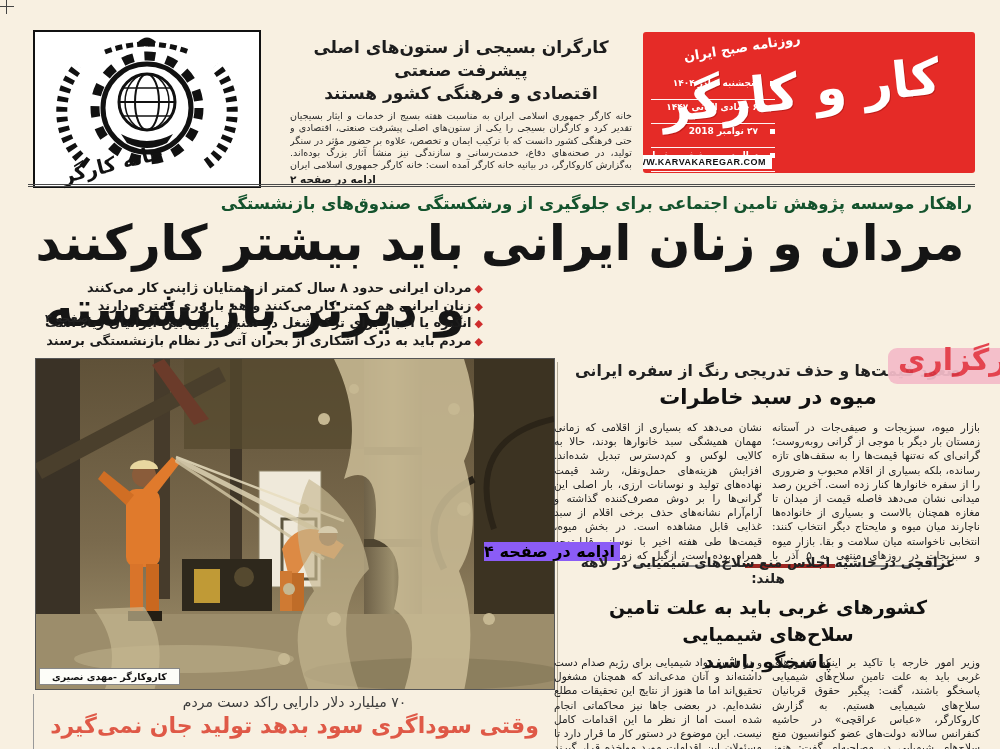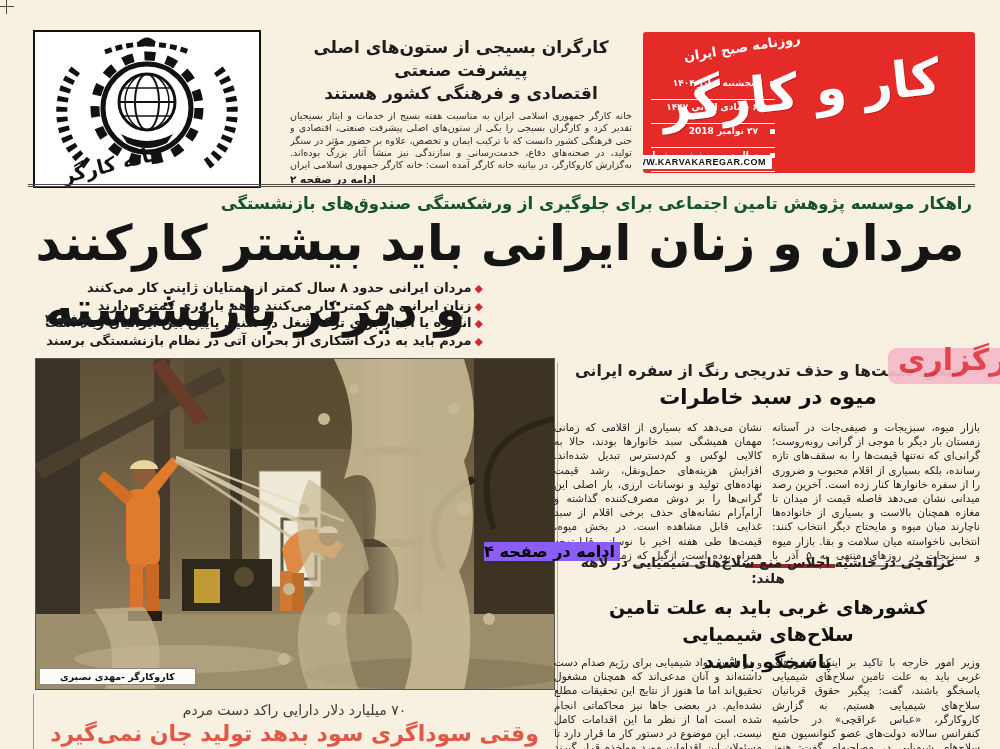--- a/index.html
+++ b/index.html
@@ -56,21 +56,21 @@
              left:auto; right:510px; width:470px; }
   .lead-bullets { position:absolute; right:517px; top:280px; width:290px; text-align:right; }
   .lead-bullets div { font-size:13px; font-weight:bold; line-height:16.5px; color:#1b1b1b; white-space:nowrap; }
   .diamond { color:#cf2d2d; font-size:11px; margin-left:3px; }
   .page-ref { position:absolute; left:45px; top:312px; font-size:11px; font-weight:bold; color:#222; }
 
   
   .photo { position:absolute; left:35px; top:358px; width:520px; height:332px;
            border:1px solid #555; overflow:hidden; background:#6b5b43; }
   .photo-caption { position:absolute; left:3px; bottom:4px; background:#fdfdf8; border:1px solid #888;
-                   font-size:9.5px; font-weight:bold; color:#111; padding:2px 20px; }
+                   font-size:9.5px; font-weight:bold; color:#111; padding:2px 12px; }
 
   .vrule { position:absolute; left:557px; top:362px; bottom:0; width:1px; background:#b2a995; }
 
   
   .fruit-kicker { position:absolute; right:32px; top:362px; width:400px; text-align:center;
                   font-size:15.5px; font-weight:bold; color:#222; }
   .watermark { position:absolute; right:-18px; top:348px; width:130px; height:36px;
                background:#f4bcc9; border-radius:9px; opacity:.93; }
   .watermark span { position:absolute; left:10px; top:-6px; color:#e33744; font-size:30px; font-weight:bold; }
   .fruit-title { position:absolute; right:32px; top:385px; width:400px; text-align:center;
@@ -85,21 +85,21 @@
 
   .araq-kicker { position:absolute; right:32px; top:554px; width:400px; text-align:center;
                  font-size:13.5px; font-weight:bold; color:#222; }
   .araq-title { position:absolute; right:32px; top:594px; width:400px; text-align:center;
                 font-size:19px; line-height:27px; font-weight:bold; color:#111; }
   .araq-right { right:20px; top:655px; width:208px; height:94px; }
   .araq-left  { right:238px; top:655px; width:208px; height:94px; }
 
   
   .bottom-art { position:absolute; left:33px; top:694px; width:522px; height:55px; border-left:1px solid #999; }
-  .bot-kicker { text-align:center; font-size:14px; color:#3b3b3b; margin-top:8px; }
+  .bot-kicker { text-align:center; font-size:14px; color:#3b3b3b; }
   .bot-headline { text-align:center; font-size:22px; font-weight:bold; color:#df5947; margin-top:3px; letter-spacing:-1px; }
 </style>
 </head>
 <body>
 
 <div id="canvas">
 
   <div class="crop-mark"></div>
 
   <div class="masthead">

